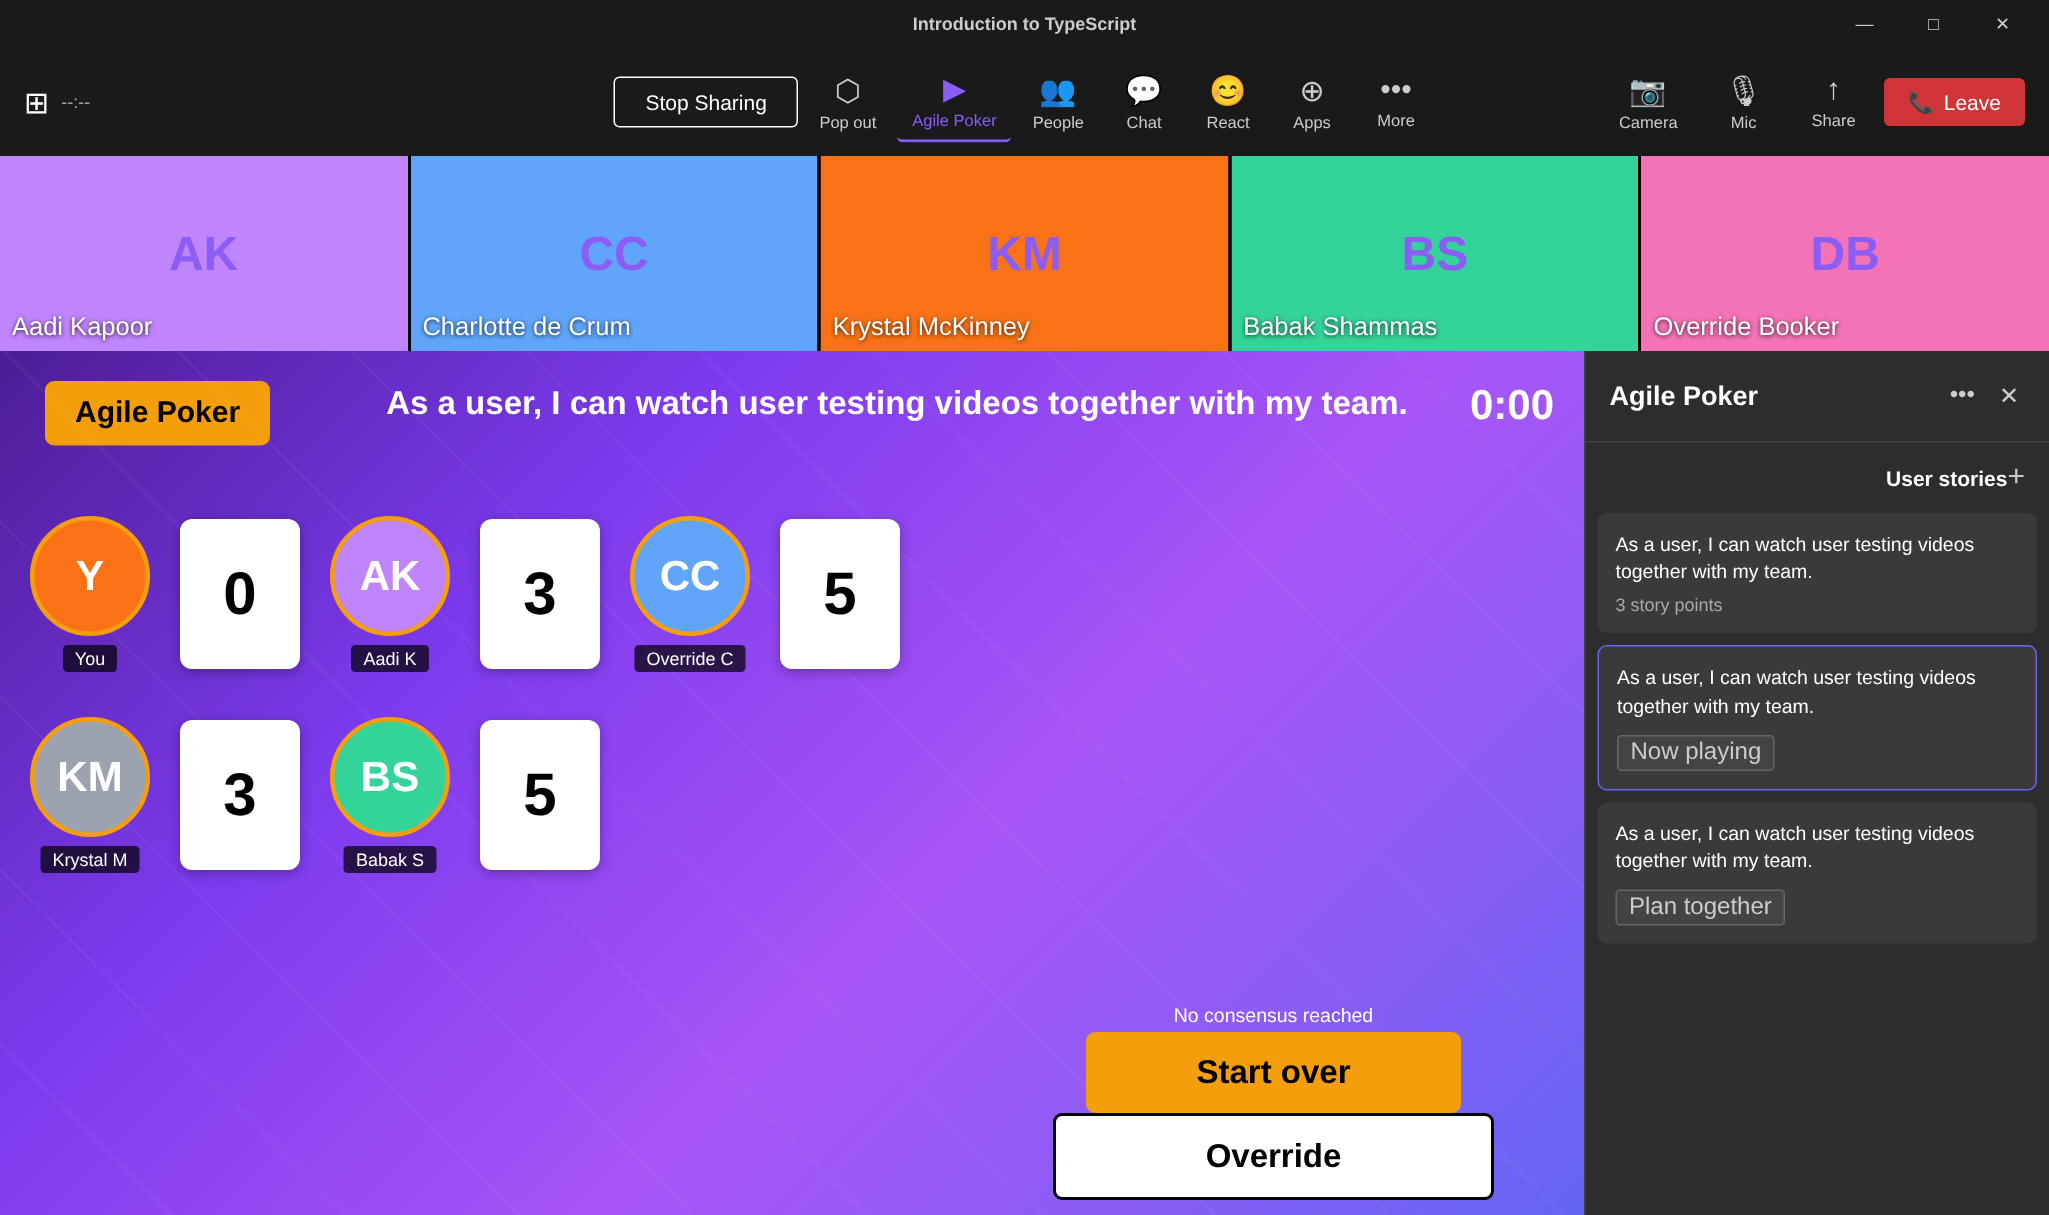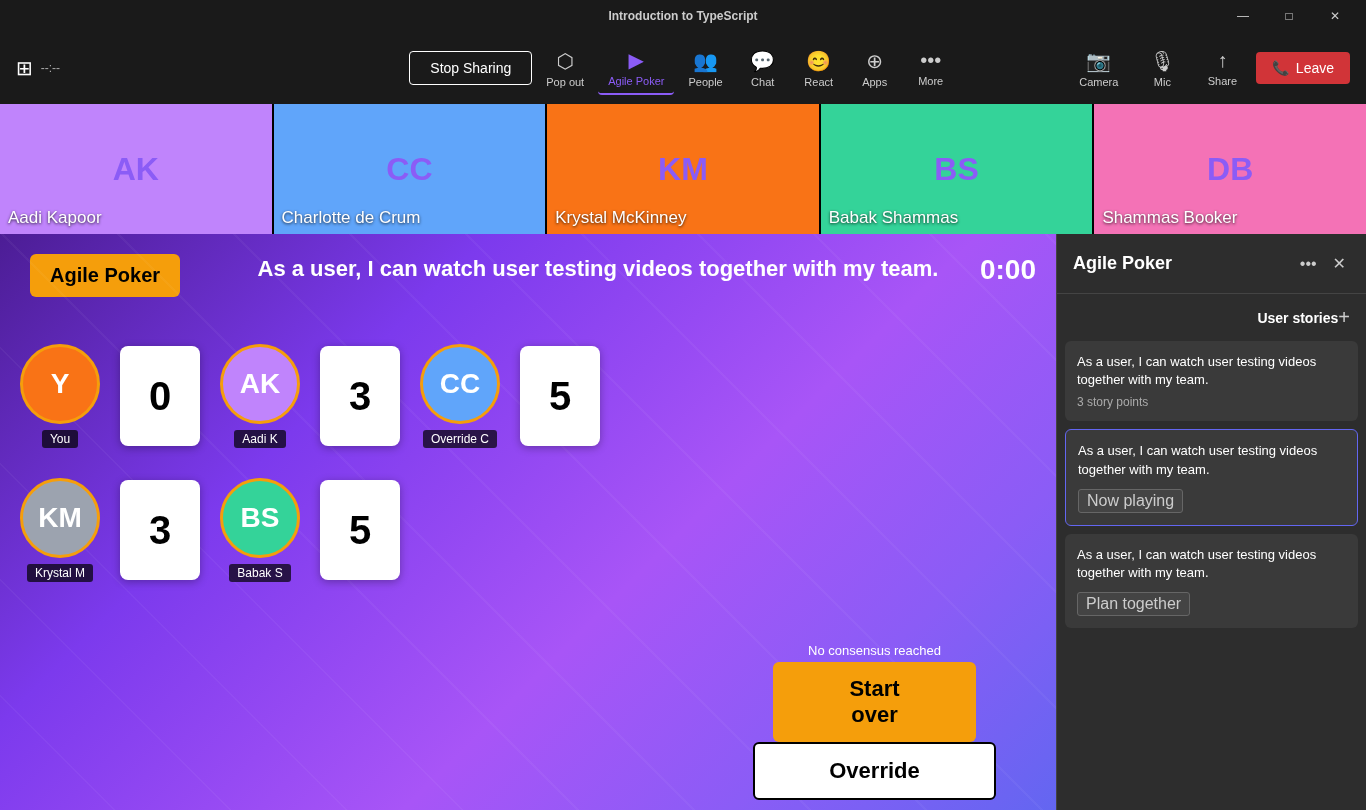--- a/index.html
+++ b/index.html
@@ -459,21 +459,21 @@
   <div class="video-tile">
     <div class="video-placeholder face-3">KM</div>
     <span class="video-name">Krystal McKinney</span>
   </div>
   <div class="video-tile">
     <div class="video-placeholder face-4">BS</div>
     <span class="video-name">Babak Shammas</span>
   </div>
   <div class="video-tile">
     <div class="video-placeholder face-5">DB</div>
-    <span class="video-name">Shammas Booker</span>
+    <span class="video-name">Override Booker</span>
   </div>
 </div>
 
 <div id="main-area">
 
   <div id="game-area">
     <div class="agile-title-badge">Agile Poker</div>
     <div class="story-title">As a user, I can watch user testing videos together with my team.</div>
     <div class="timer">0:00</div>
 
@@ -512,22 +512,22 @@
           <div class="player-avatar face-4">BS</div>
           <div class="player-name">Babak S</div>
         </div>
         <div class="vote-card">5</div>
       </div>
     </div>
 
     
     <div style="position:absolute; bottom: 10px; right: 60px; display:flex; flex-direction:column; align-items:center; gap:0;">
       <div style="color:#fff; font-size:13px; margin-bottom:4px;">No consensus reached</div>
-      <button class="start-over-btn" style="position:static; width:203px;">Start over</button>
-      <button class="override-btn" style="position:static; width:243px;">Override</button>
+      <button class="start-over-btn" style="position:static; width:250px;">Start over</button>
+      <button class="override-btn" style="position:static; width:294px;">Override</button>
     </div>
   </div>
 
   <div id="side-panel">
     <div class="panel-header">
       <span class="panel-title">Agile Poker</span>
       <div class="panel-header-icons">
         <button class="panel-icon-btn">•••</button>
         <button class="panel-icon-btn">✕</button>
       </div>

